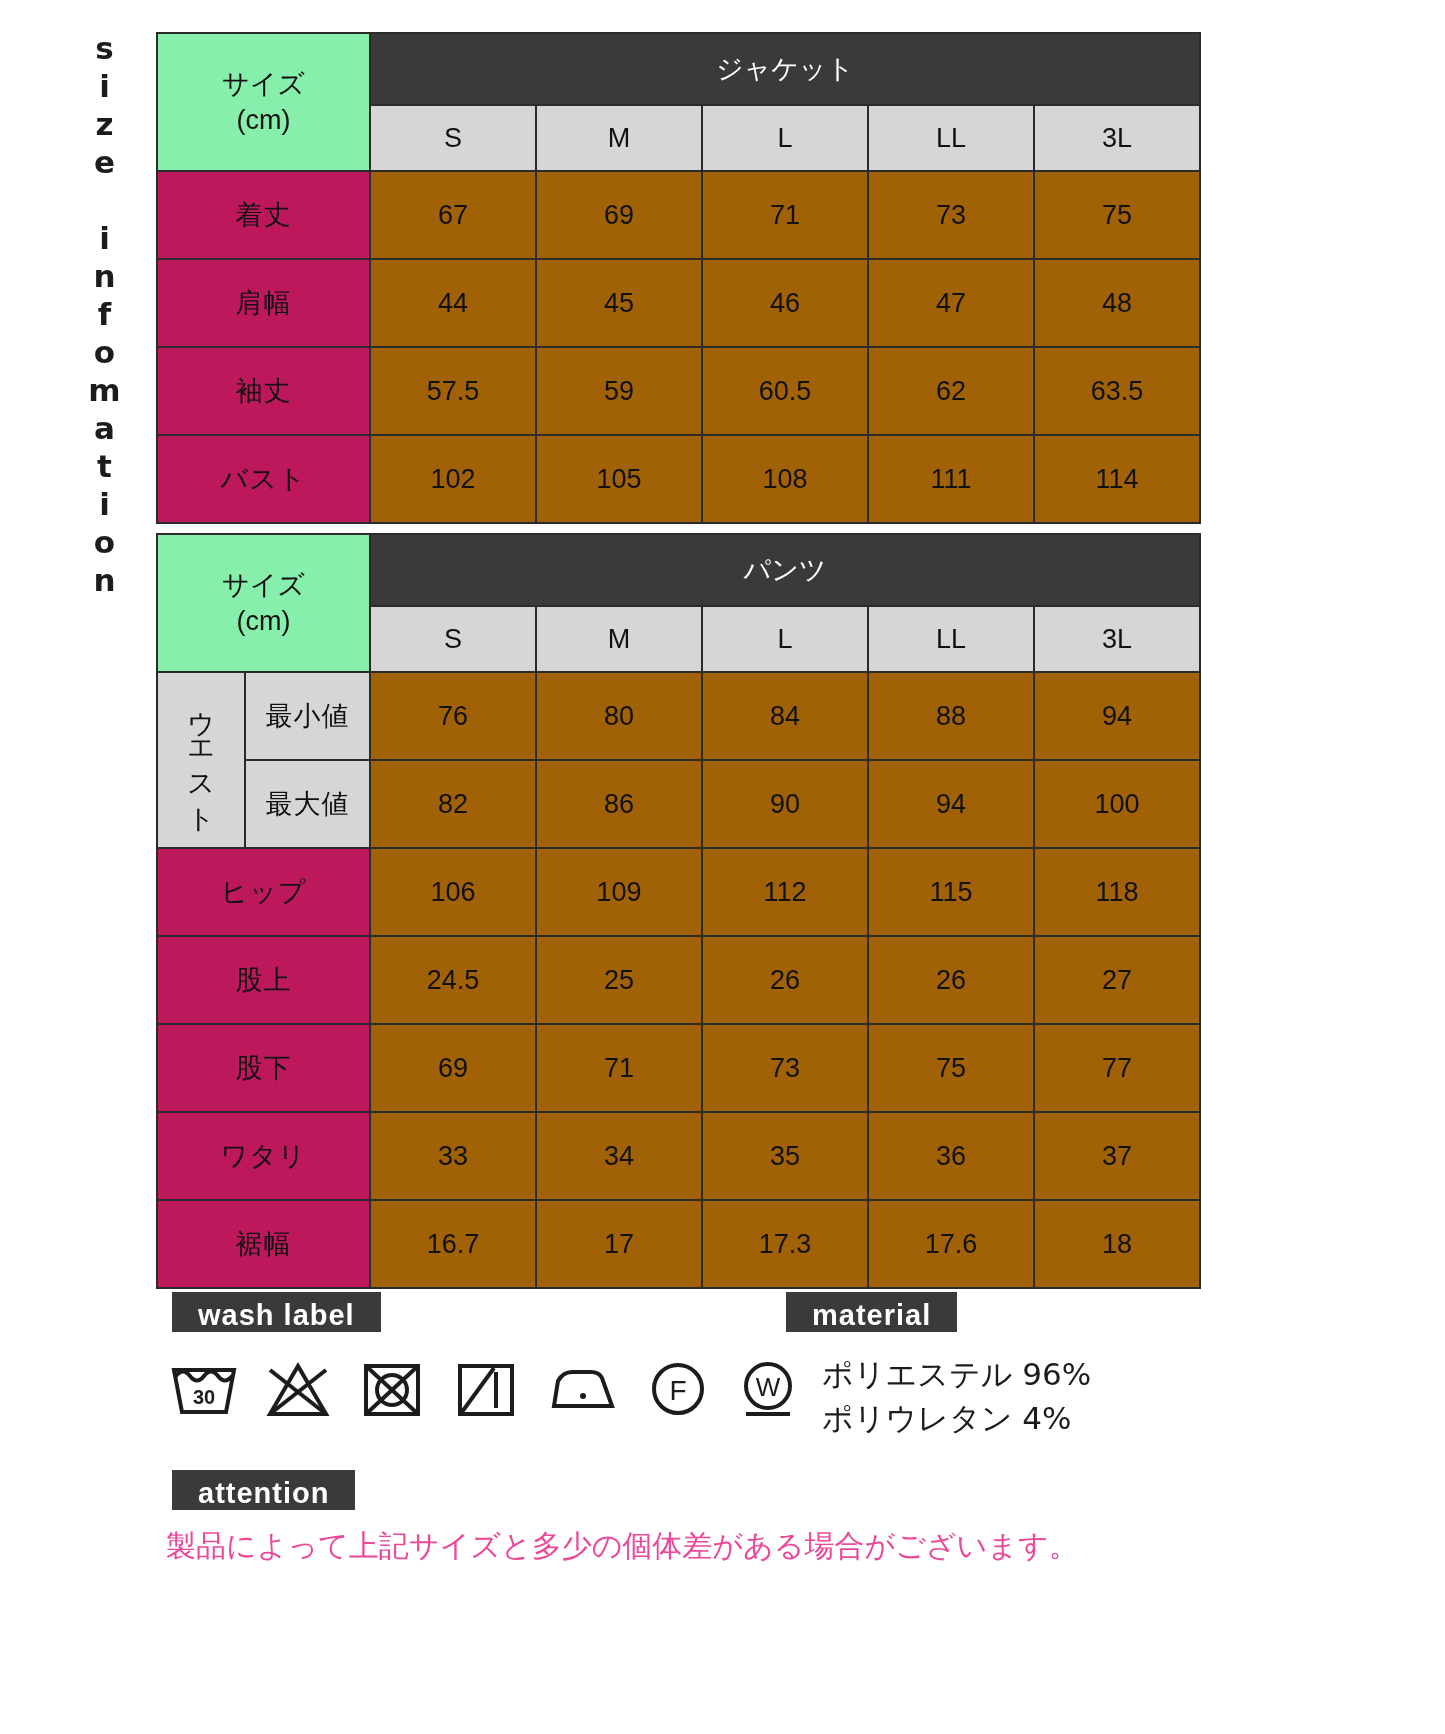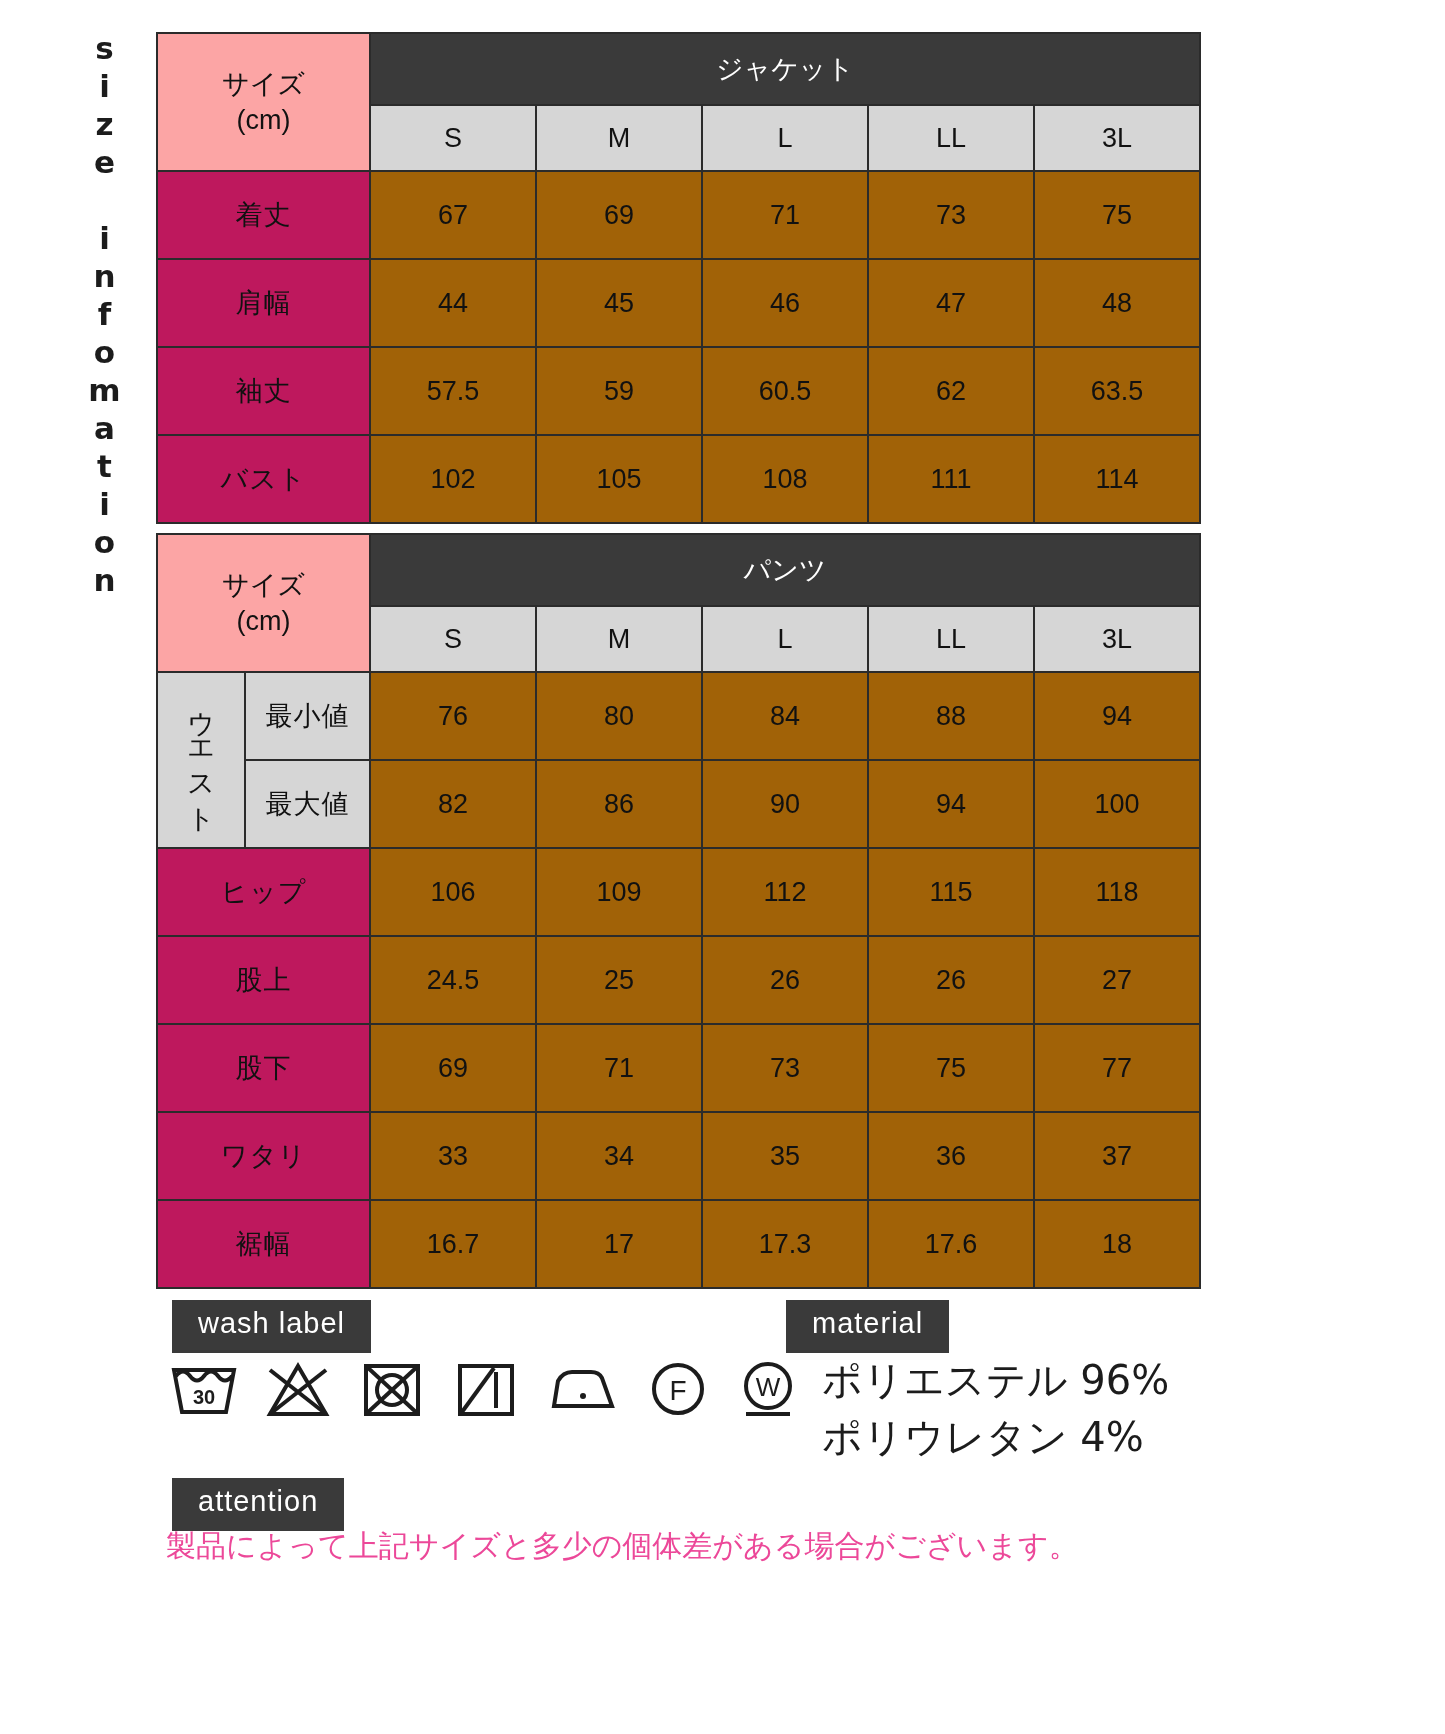--- a/index.html
+++ b/index.html
@@ -61,21 +61,21 @@
     color: #ffffff !important;
     font-size: 27px;
     height: 72px;
   }
   .hdr-grey {
     background: #d6d6d6;
     color: #111111;
     height: 66px;
   }
   .corner {
-    background: #fca5a5;
+    background: #86efac;
     font-size: 25px;
     line-height: 1.35;
   }
   .rowlabel {
     background: #be185d;
     font-weight: bold;
     font-size: 27px;
     letter-spacing: 1px;
   }
   .datacell {
@@ -101,40 +101,39 @@
     font-weight: bold;
     font-size: 25px;
     letter-spacing: 1px;
   }
 
   
   .tag {
     display: inline-block;
     background: #3a3a3a;
     color: #ffffff;
-    font-weight: normal;
+    font-weight: bold;
     font-size: 29px;
     letter-spacing: 1px;
-    padding: 7px 26px 13px 26px;
-    margin-top: 8px;
+    padding: 7px 26px 0 26px;
   }
 
   .sec { position: absolute; }
 
   
   .wash-row {
     display: flex;
     align-items: center;
     gap: 22px;
   }
   .wash-row svg { display: block; }
 
   
   .mat-line {
-    font-size: 40px;
+    font-size: 31px;
     color: #1c1c1c;
     line-height: 1.42;
     font-family: "DejaVu Sans", sans-serif;
     white-space: nowrap;
   }
 
   .attn-text {
     font-size: 30px;
     color: #ec4899;
     font-family: "DejaVu Sans", sans-serif;

